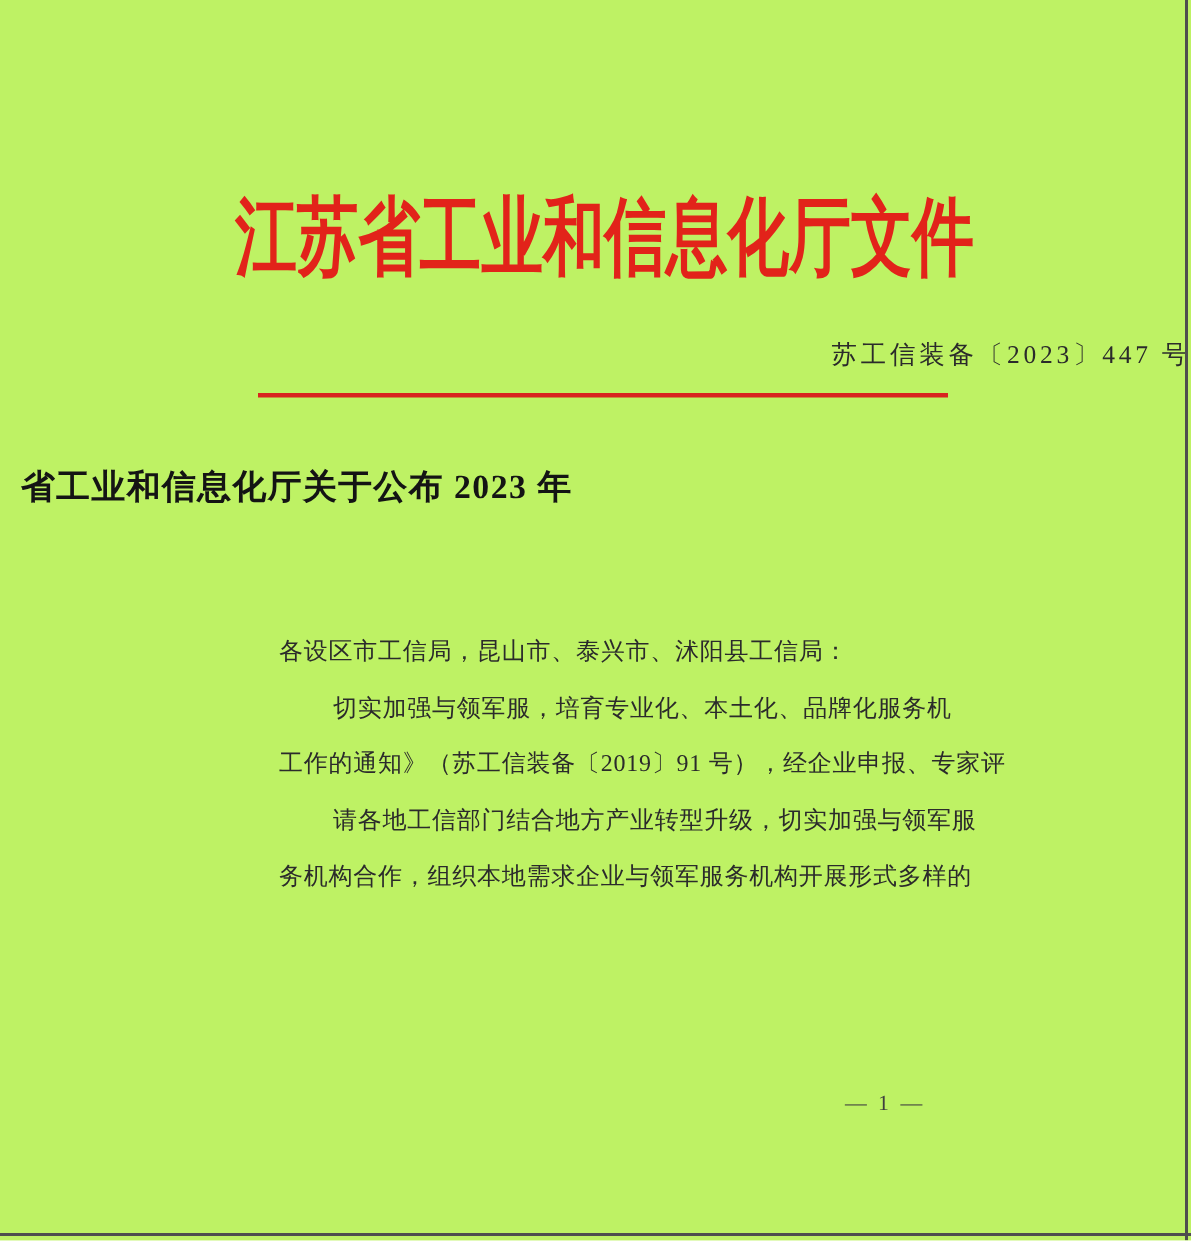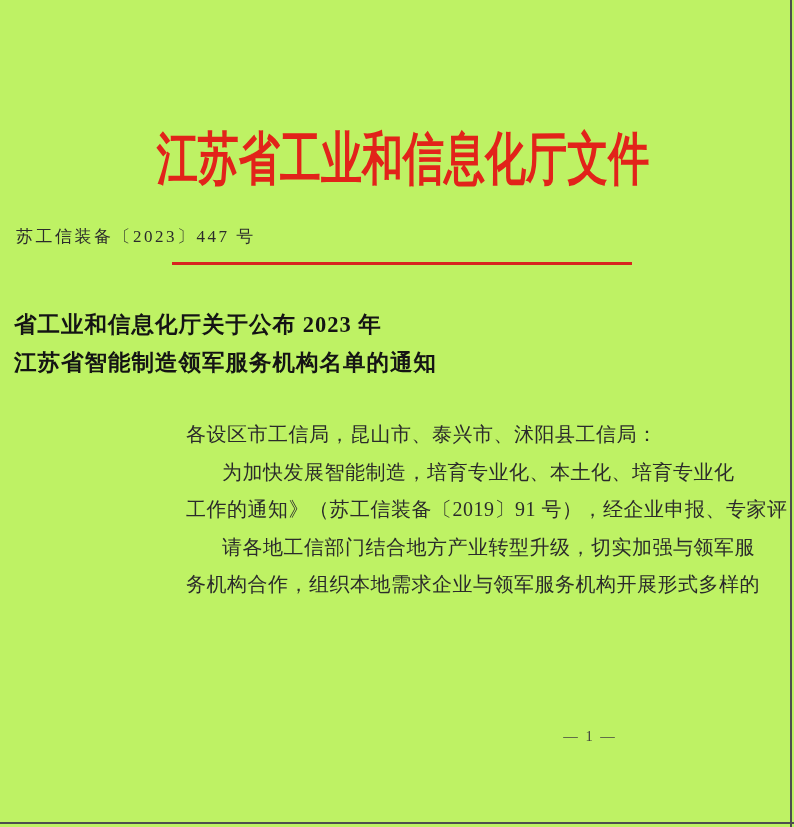--- a/index.html
+++ b/index.html
@@ -27,21 +27,21 @@
     font-size: 57px;
     font-weight: bold;
     line-height: 62px;
     white-space: nowrap;
     color: var(--header-red, #e2231a);
     transform: scaleX(0.72);
   }
   .doc-number {
     position: absolute;
     top: 224px; left: 16px; right: 0;
-    text-align: left;
+    text-align: right;
     font-size: 17px;
     line-height: 26px;
     letter-spacing: 2.5px;
     color: var(--body-text, #2b2b2b);
     white-space: nowrap;
   }
   .red-rule {
     position: absolute;
     top: 262px; left: 172px;
     width: 460px; height: 3px;
@@ -54,21 +54,21 @@
     font-weight: bold;
     line-height: 38px;
     letter-spacing: 1px;
     color: #141414;
     white-space: nowrap;
   }
   .doc-body {
     position: absolute;
     top: 416px; left: 186px;
     width: 452px;
-    font-size: 20px;
+    font-size: 16px;
     line-height: 37.5px;
     letter-spacing: 0.5px;
     color: var(--body-text, #2b2b2b);
   }
   .doc-body .line { white-space: nowrap; }
   .doc-body .line.indent { padding-left: 36px; }
   .page-number {
     position: absolute;
     top: 726px; left: 540px;
     width: 100px;
@@ -98,26 +98,25 @@
 <div class="page">
 
   <div class="header-title">江苏省工业和信息化厅文件</div>
 
   <div class="doc-number">苏工信装备〔2023〕447 号</div>
 
   <div class="red-rule"></div>
 
   <div class="doc-title">
     <div>省工业和信息化厅关于公布 2023 年</div>
-    <div>江苏省智能制造领军服务机构名单的通知</div>
   </div>
 
   <div class="doc-body">
     <div class="line">各设区市工信局，昆山市、泰兴市、沭阳县工信局：</div>
-    <div class="line indent">为加快发展智能制造，培育专业化、本土化、培育专业化</div>
+    <div class="line indent">切实加强与领军服，培育专业化、本土化、品牌化服务机</div>
     <div class="line">工作的通知》（苏工信装备〔2019〕91 号），经企业申报、专家评</div>
     <div class="line indent">请各地工信部门结合地方产业转型升级，切实加强与领军服</div>
     <div class="line">务机构合作，组织本地需求企业与领军服务机构开展形式多样的</div>
   </div>
 
   <div class="page-number">— 1 —</div>
 
   <div class="scan-edge-right"></div>
 
   <div class="scan-edge-bottom"></div>

